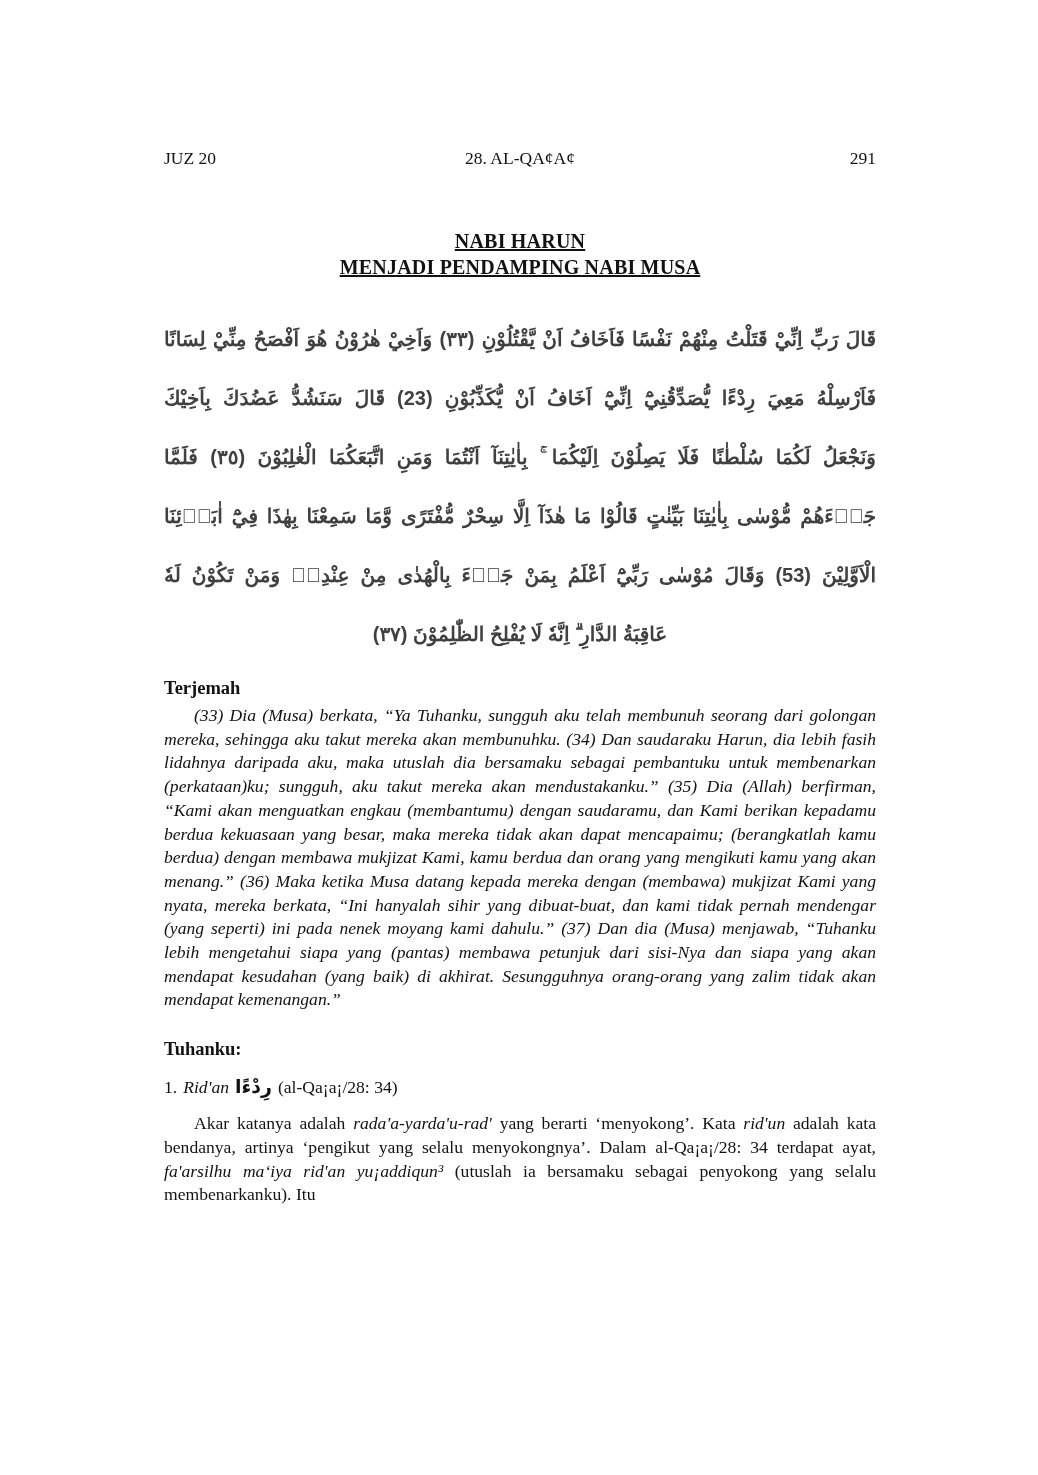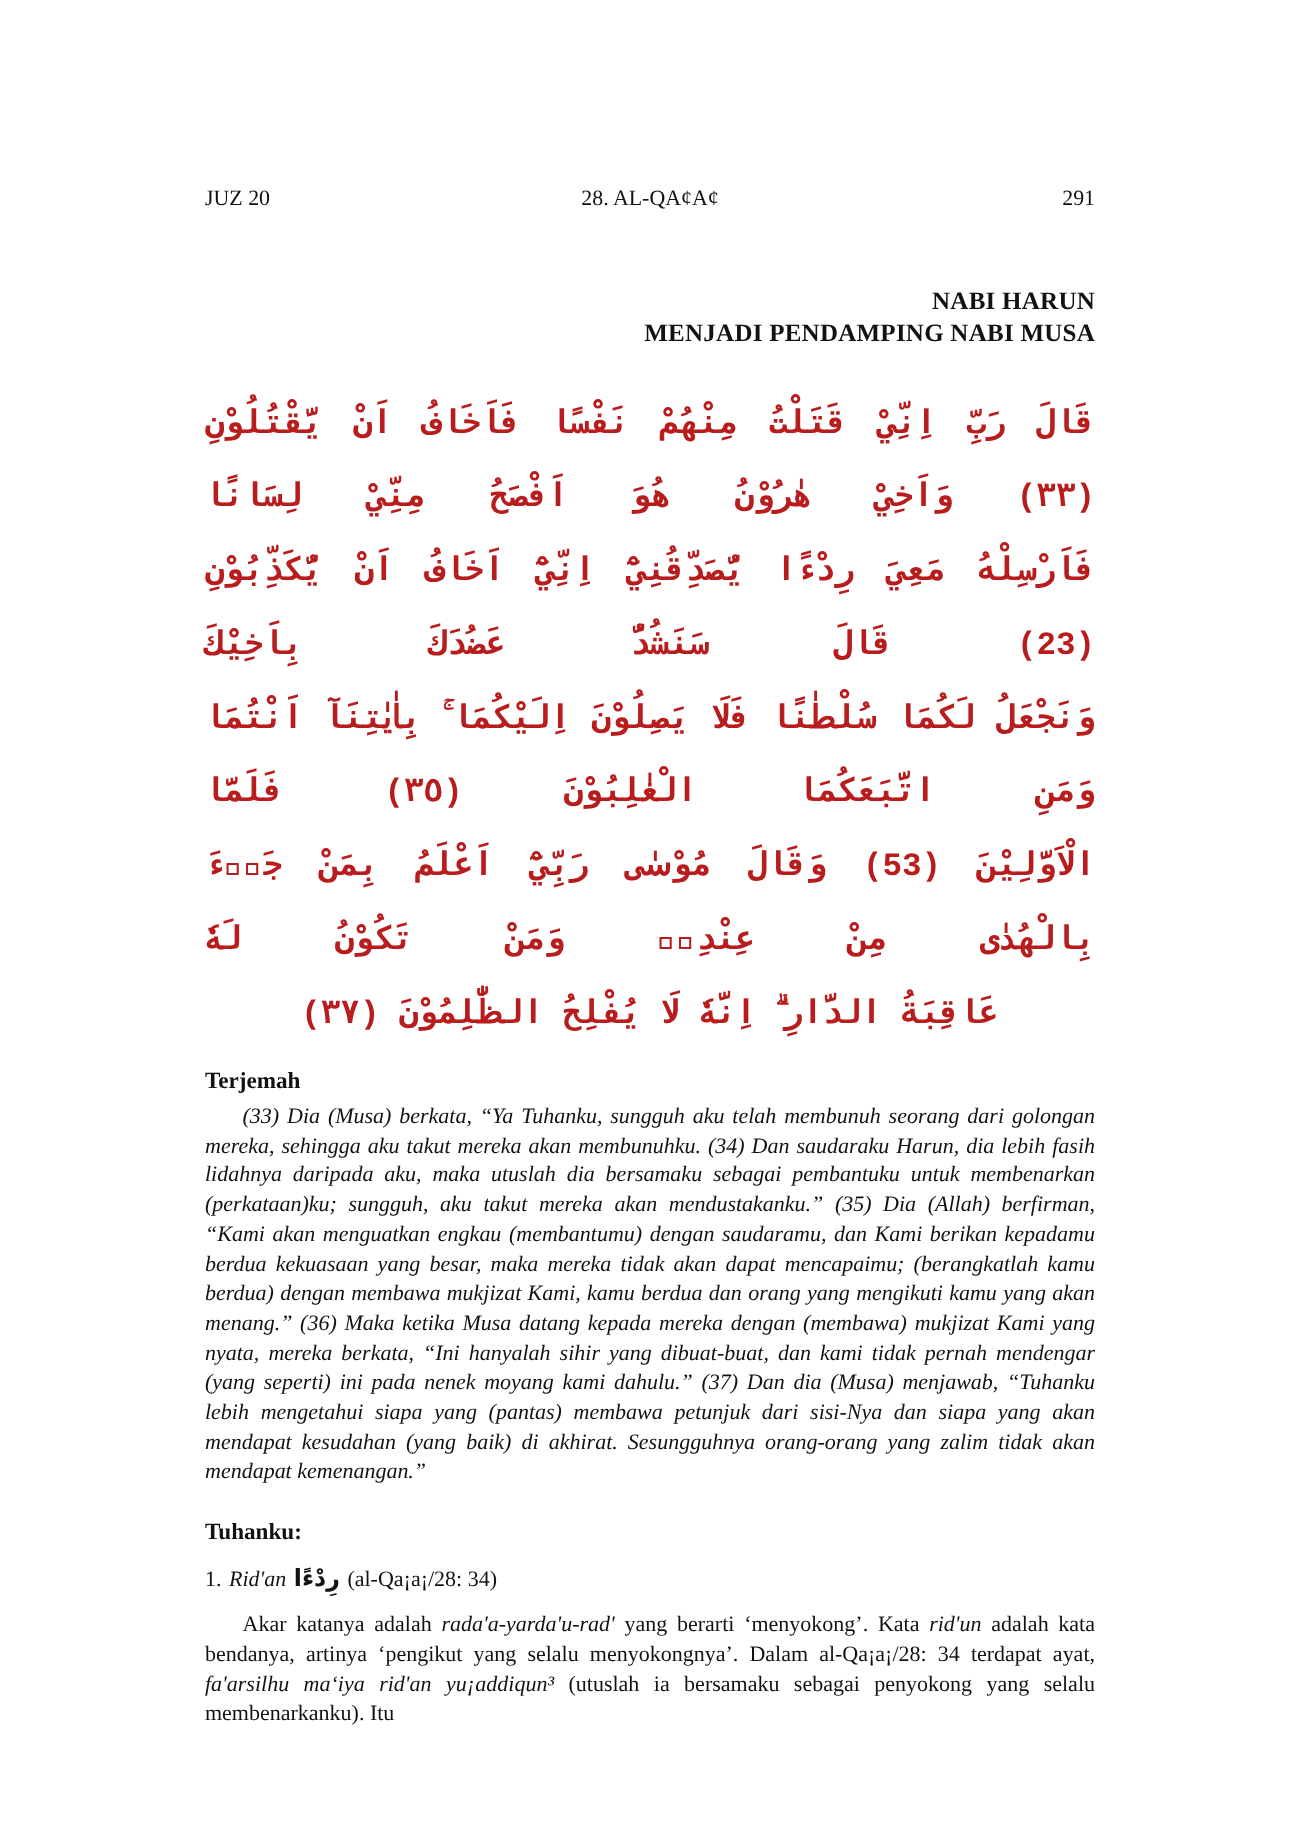--- a/index.html
+++ b/index.html
@@ -28,36 +28,37 @@
     line-height: 22px;
     height: 22px;
   }
   .hdr-left  { position:absolute; left:0; top:0; }
   .hdr-center{ position:absolute; left:50%; top:0; transform:translateX(-50%); white-space:nowrap; }
   .hdr-right { position:absolute; right:0; top:0; }
 
   
   .doc-title {
     margin: 59px 0 0 0;
-    text-align: right;
+    text-align: center;
     font-weight: bold;
     font-size: 20px;
     line-height: 26px;
     letter-spacing: 0.2px;
+    text-decoration: underline;
   }
 
   
   .arabic-block {
     margin-top: 30px;
     direction: rtl;
     unicode-bidi: embed;
-    font-family: Liberation Mono, monospace;
+    font-family: Liberation Sans, sans-serif;
     font-weight: bold;
-    font-size: 26px;
-    color: #b91c1c;
+    font-size: 20px;
+    color: #404040;
   }
   .arabic-line {
     text-align: justify;
     text-align-last: justify;
     line-height: 59px;
     white-space: normal;
   }
   .arabic-line.last { text-align-last: center; }
 
   
@@ -119,20 +120,21 @@
 
     <div class="doc-title">
       <div>NABI HARUN</div>
       <div>MENJADI PENDAMPING NABI MUSA</div>
     </div>
 
     <div class="arabic-block">
       <div class="arabic-line">قَالَ رَبِّ اِنِّيْ قَتَلْتُ مِنْهُمْ نَفْسًا فَاَخَافُ اَنْ يَّقْتُلُوْنِ (٣٣) وَاَخِيْ هٰرُوْنُ هُوَ اَفْصَحُ مِنِّيْ لِسَانًا</div>
       <div class="arabic-line">فَاَرْسِلْهُ مَعِيَ رِدْءًا يُّصَدِّقُنِيْٓ اِنِّيْٓ اَخَافُ اَنْ يُّكَذِّبُوْنِ (23) قَالَ سَنَشُدُّ عَضُدَكَ بِاَخِيْكَ</div>
       <div class="arabic-line">وَنَجْعَلُ لَكُمَا سُلْطٰنًا فَلَا يَصِلُوْنَ اِلَيْكُمَا ۚ بِاٰيٰتِنَآ اَنْتُمَا وَمَنِ اتَّبَعَكُمَا الْغٰلِبُوْنَ (٣٥) فَلَمَّا</div>
+      <div class="arabic-line">جَاۤءَهُمْ مُّوْسٰى بِاٰيٰتِنَا بَيِّنٰتٍ قَالُوْا مَا هٰذَآ اِلَّا سِحْرٌ مُّفْتَرًى وَّمَا سَمِعْنَا بِهٰذَا فِيْٓ اٰبَاۤئِنَا</div>
       <div class="arabic-line">الْاَوَّلِيْنَ (53) وَقَالَ مُوْسٰى رَبِّيْٓ اَعْلَمُ بِمَنْ جَاۤءَ بِالْهُدٰى مِنْ عِنْدِهٖ وَمَنْ تَكُوْنُ لَهٗ</div>
       <div class="arabic-line last">عَاقِبَةُ الدَّارِ ۗ اِنَّهٗ لَا يُفْلِحُ الظّٰلِمُوْنَ (٣٧)</div>
     </div>
 
     <div class="sub-heading">Terjemah</div>
 
     <p class="translation">(33) Dia (Musa) berkata, “Ya Tuhanku, sungguh aku telah membunuh seorang dari golongan mereka, sehingga aku takut mereka akan membunuhku. (34) Dan saudaraku Harun, dia lebih fasih lidahnya daripada aku, maka utuslah dia bersamaku sebagai pembantuku untuk membenarkan (perkataan)ku; sungguh, aku takut mereka akan mendustakanku.” (35) Dia (Allah) berfirman, “Kami akan menguatkan engkau (membantumu) dengan saudaramu, dan Kami berikan kepadamu berdua kekuasaan yang besar, maka mereka tidak akan dapat mencapaimu; (berangkatlah kamu berdua) dengan membawa mukjizat Kami, kamu berdua dan orang yang mengikuti kamu yang akan menang.” (36) Maka ketika Musa datang kepada mereka dengan (membawa) mukjizat Kami yang nyata, mereka berkata, “Ini hanyalah sihir yang dibuat-buat, dan kami tidak pernah mendengar (yang seperti) ini pada nenek moyang kami dahulu.” (37) Dan dia (Musa) menjawab, “Tuhanku lebih mengetahui siapa yang (pantas) membawa petunjuk dari sisi-Nya dan siapa yang akan mendapat kesudahan (yang baik) di akhirat. Sesungguhnya orang-orang yang zalim tidak akan mendapat kemenangan.”</p>
 
     <div class="sub-heading kosakata">Tuhanku:</div>
 

